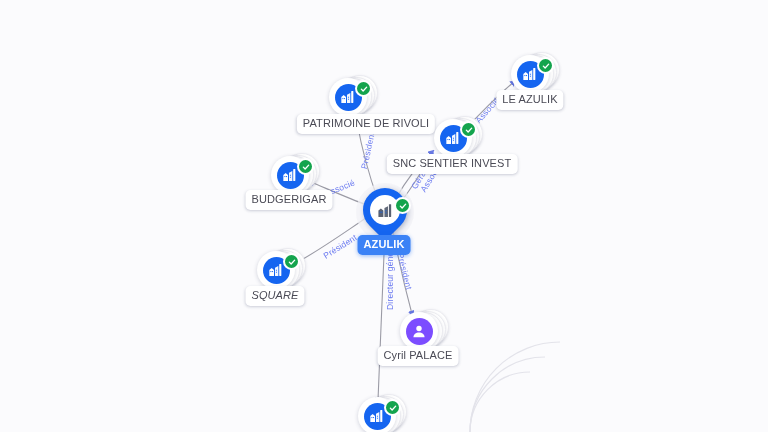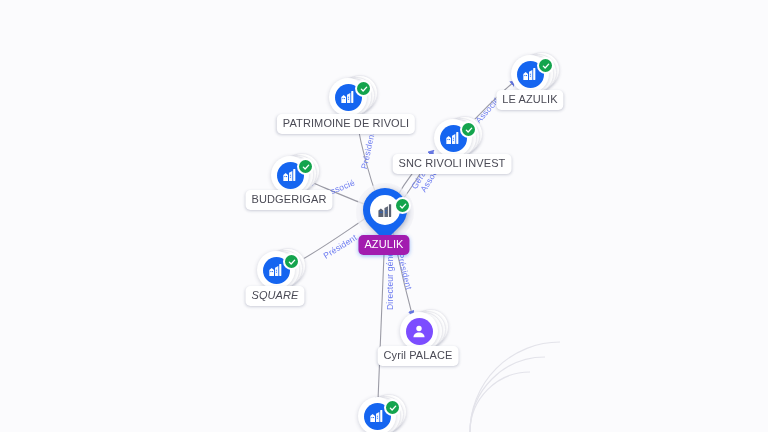--- a/index.html
+++ b/index.html
@@ -83,23 +83,23 @@
     border-radius: 5px;
     box-shadow: 0 1px 3px rgba(30,40,80,.22);
     color: #4a4a55;
     font-size: 11px;
     line-height: 11px;
     padding: 4px 6px 5px 6px;
     white-space: nowrap;
     letter-spacing: .1px;
   }
   .node-label.selected {
-    background: #a21caf;
+    background: #3b82f6;
     color: #ffffff;
-    font-weight: normal;
+    font-weight: bold;
     box-shadow: 0 1px 4px rgba(21,101,240,.45);
   }
   
   .pin-wrap {
     position: absolute;
     transform: translate(-50%, -50%);
   }
   .pin {
     position: relative;
     width: 44px;
@@ -211,21 +211,21 @@
               <rect x="11.9" y="14.6" width="1.4" height="1.5" fill="#1565f0"></rect>
             </svg>
           </div>
         </div>
         <div class="check" style="width: 13px; height: 13px; left: 7px; top: -17px; z-index: 6;">
           <svg width="8" height="8" viewBox="0 0 12 12">
             <path d="M2 6.2 L4.7 8.9 L10 3.2" stroke="#ffffff" stroke-width="2" fill="none" stroke-linecap="round" stroke-linejoin="round"></path>
           </svg>
         </div>
       </div>
-      <div class="node-label" style="left: 346px; top: 114px;">PATRIMOINE DE RIVOLI</div>
+      <div class="node-label" style="left: 366px; top: 114px;">PATRIMOINE DE RIVOLI</div>
       <div class="node" style="left: 530px; top: 74px;">
         <div class="stack" style="width: 34px; height: 34px; left: -6px; top: -22px; z-index: 0;"></div>
         <div class="stack" style="width: 35px; height: 35px; left: -10.5px; top: -20.5px; z-index: 1;"></div>
         <div class="stack" style="width: 36px; height: 36px; left: -14.5px; top: -19.5px; z-index: 2;"></div>
         <div class="disc" style="width: 38px; height: 38px; left: -19px; top: -19px; z-index: 4;">
           <div class="icon-circle" style="width: 27px; height: 27px;">
             <svg width="16" height="16" viewBox="0 0 24 24">
               <path fill="#ffffff" d="M2 21h7v-9l-3.5-3L2 12z"></path>
               <path fill="#ffffff" d="M10.5 21h5V6l-5 2.5z" opacity=".95"></path>
               <rect x="16.8" y="3" width="3.2" height="18" rx="0.6" fill="#ffffff"></rect>
@@ -259,21 +259,21 @@
               <rect x="11.9" y="14.6" width="1.4" height="1.5" fill="#1565f0"></rect>
             </svg>
           </div>
         </div>
         <div class="check" style="width: 13px; height: 13px; left: 7px; top: -17px; z-index: 6;">
           <svg width="8" height="8" viewBox="0 0 12 12">
             <path d="M2 6.2 L4.7 8.9 L10 3.2" stroke="#ffffff" stroke-width="2" fill="none" stroke-linecap="round" stroke-linejoin="round"></path>
           </svg>
         </div>
       </div>
-      <div class="node-label" style="left: 452px; top: 154px;">SNC RIVOLI INVEST</div>
+      <div class="node-label" style="left: 452px; top: 154px;">SNC SENTIER INVEST</div>
       <div class="node" style="left: 290px; top: 175px;">
         <div class="stack" style="width: 34px; height: 34px; left: -6px; top: -22px; z-index: 0;"></div>
         <div class="stack" style="width: 35px; height: 35px; left: -10.5px; top: -20.5px; z-index: 1;"></div>
         <div class="stack" style="width: 36px; height: 36px; left: -14.5px; top: -19.5px; z-index: 2;"></div>
         <div class="disc" style="width: 38px; height: 38px; left: -19px; top: -19px; z-index: 4;">
           <div class="icon-circle" style="width: 27px; height: 27px;">
             <svg width="16" height="16" viewBox="0 0 24 24">
               <path fill="#ffffff" d="M2 21h7v-9l-3.5-3L2 12z"></path>
               <path fill="#ffffff" d="M10.5 21h5V6l-5 2.5z" opacity=".95"></path>
               <rect x="16.8" y="3" width="3.2" height="18" rx="0.6" fill="#ffffff"></rect>

